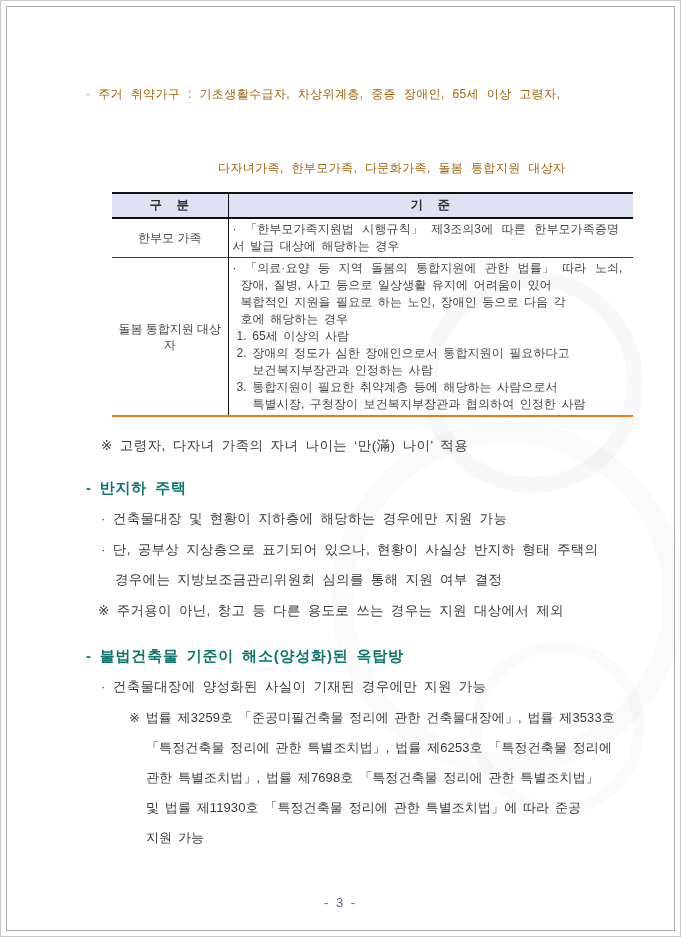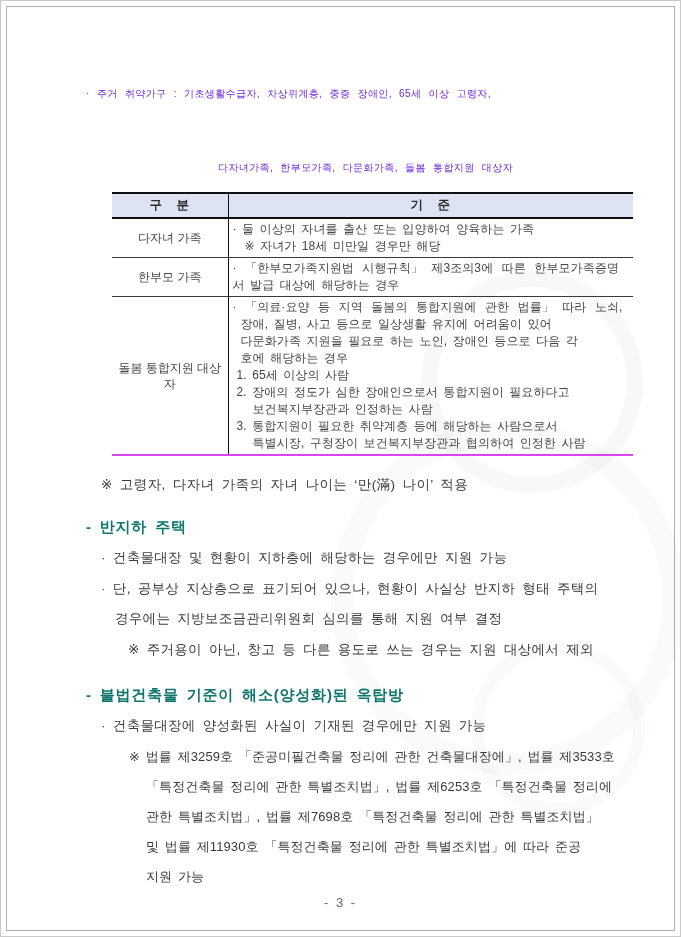--- a/index.html
+++ b/index.html
@@ -23,27 +23,27 @@
   .wm{position:absolute;border-radius:50%;pointer-events:none;}
   .wm1{left:420px;top:270px;width:190px;height:190px;border:16px solid rgba(120,130,155,0.055);}
   .wm2{left:330px;top:420px;width:310px;height:310px;border:22px solid rgba(120,130,155,0.04);}
   .wm3{left:470px;top:640px;width:150px;height:150px;border:12px solid rgba(120,130,155,0.045);}
 
   .content{position:absolute;left:85px;top:78px;width:556px;}
 
   .line{white-space:nowrap;overflow:hidden;}
 
   
-  .intro .line{line-height:30px;font-size:10px;letter-spacing:0.4px;word-spacing:4px;color:#6d28d9;}
+  .intro .line{line-height:30px;font-size:12px;letter-spacing:0.4px;word-spacing:4px;color:#a16207;}
   .intro .cont{margin-left:132px;margin-top:44px;}
 
   
   .tbl-wrap{margin:9px 0 0 26px;width:521px;}
   table{border-collapse:collapse;width:521px;table-layout:fixed;
-        border-top:2px solid #111;border-bottom:2px solid #d946ef;
+        border-top:2px solid #111;border-bottom:2px solid #f97316;
         font-size:12px;color:#454545;}
   th,td{padding:2px 4px;vertical-align:middle;}
   thead th{
     background:#dde3f3;
     border-bottom:2px solid #111;
     font-weight:bold;color:#2e2e2e;
     height:19px;line-height:17px;font-size:12.5px;letter-spacing:1px;
     text-align:center;
   }
   col.c1{width:116px;}
@@ -57,21 +57,21 @@
   .tl.ind2{padding-left:8px;}
   .tl.num{padding-left:4px;}
   .tl.numcont{padding-left:20px;}
 
   
   .note-age{margin:17px 0 0 15px;font-size:13.5px;line-height:24px;letter-spacing:0.4px;word-spacing:3px;color:#3c3c3c;}
   .sec-heading{margin:14px 0 0 0;font-size:15px;font-weight:bold;color:#0f766e;line-height:32px;letter-spacing:0.8px;word-spacing:3px;}
   .item{margin-left:15px;font-size:13.5px;letter-spacing:0.3px;word-spacing:3px;color:#3c3c3c;}
   .item .line{line-height:30.5px;}
   .item .cont{margin-left:14px;}
-  .item-note{margin-left:42px;}
+  .item-note{margin-left:12px;}
   .law{margin-left:43px;font-size:13px;letter-spacing:0.1px;word-spacing:2px;}
   .law .line{line-height:30px;padding-left:17px;}
   .law .line.first{padding-left:0;}
 
   .footer{
     position:absolute;left:0;right:0;bottom:26px;
     text-align:center;font-size:13px;color:#5c6787;letter-spacing:2px;
   }
 </style>
 </head>
@@ -97,39 +97,32 @@
             <col>
           </colgroup>
         <thead>
           <tr>
             <th class="cat-h">구　분</th>
             <th>기　준</th>
           </tr>
         </thead>
         <tbody>
           <tr>
-            <td class="cat">다자녀 가족</td>
-            <td>
-              <div class="tl">· 둘 이상의 자녀를 출산 또는 입양하여 양육하는 가족</div>
-              <div class="tl ind1">※ 자녀가 18세 미만일 경우만 해당</div>
-            </td>
-          </tr>
-          <tr>
             <td class="cat">한부모 가족</td>
             <td>
               <div class="tl wide">· 「한부모가족지원법 시행규칙」 제3조의3에 따른 한부모가족증명</div>
               <div class="tl">서 발급 대상에 해당하는 경우</div>
             </td>
           </tr>
           <tr>
             <td class="cat">돌봄 통합지원 대상자</td>
             <td>
               <div class="tl wide">· 「의료·요양 등 지역 돌봄의 통합지원에 관한 법률」 따라 노쇠,</div>
               <div class="tl ind2">장애, 질병, 사고 등으로 일상생활 유지에 어려움이 있어</div>
-              <div class="tl ind2">다문화가족 지원을 필요로 하는 노인, 장애인 등으로 다음 각</div>
+              <div class="tl ind2">복합적인 지원을 필요로 하는 노인, 장애인 등으로 다음 각</div>
               <div class="tl ind2">호에 해당하는 경우</div>
               <div class="tl num">1. 65세 이상의 사람</div>
               <div class="tl num">2. 장애의 정도가 심한 장애인으로서 통합지원이 필요하다고</div>
               <div class="tl numcont">보건복지부장관과 인정하는 사람</div>
               <div class="tl num">3. 통합지원이 필요한 취약계층 등에 해당하는 사람으로서</div>
               <div class="tl numcont">특별시장, 구청장이 보건복지부장관과 협의하여 인정한 사람</div>
             </td>
           </tr>
         </tbody>
       </table>

